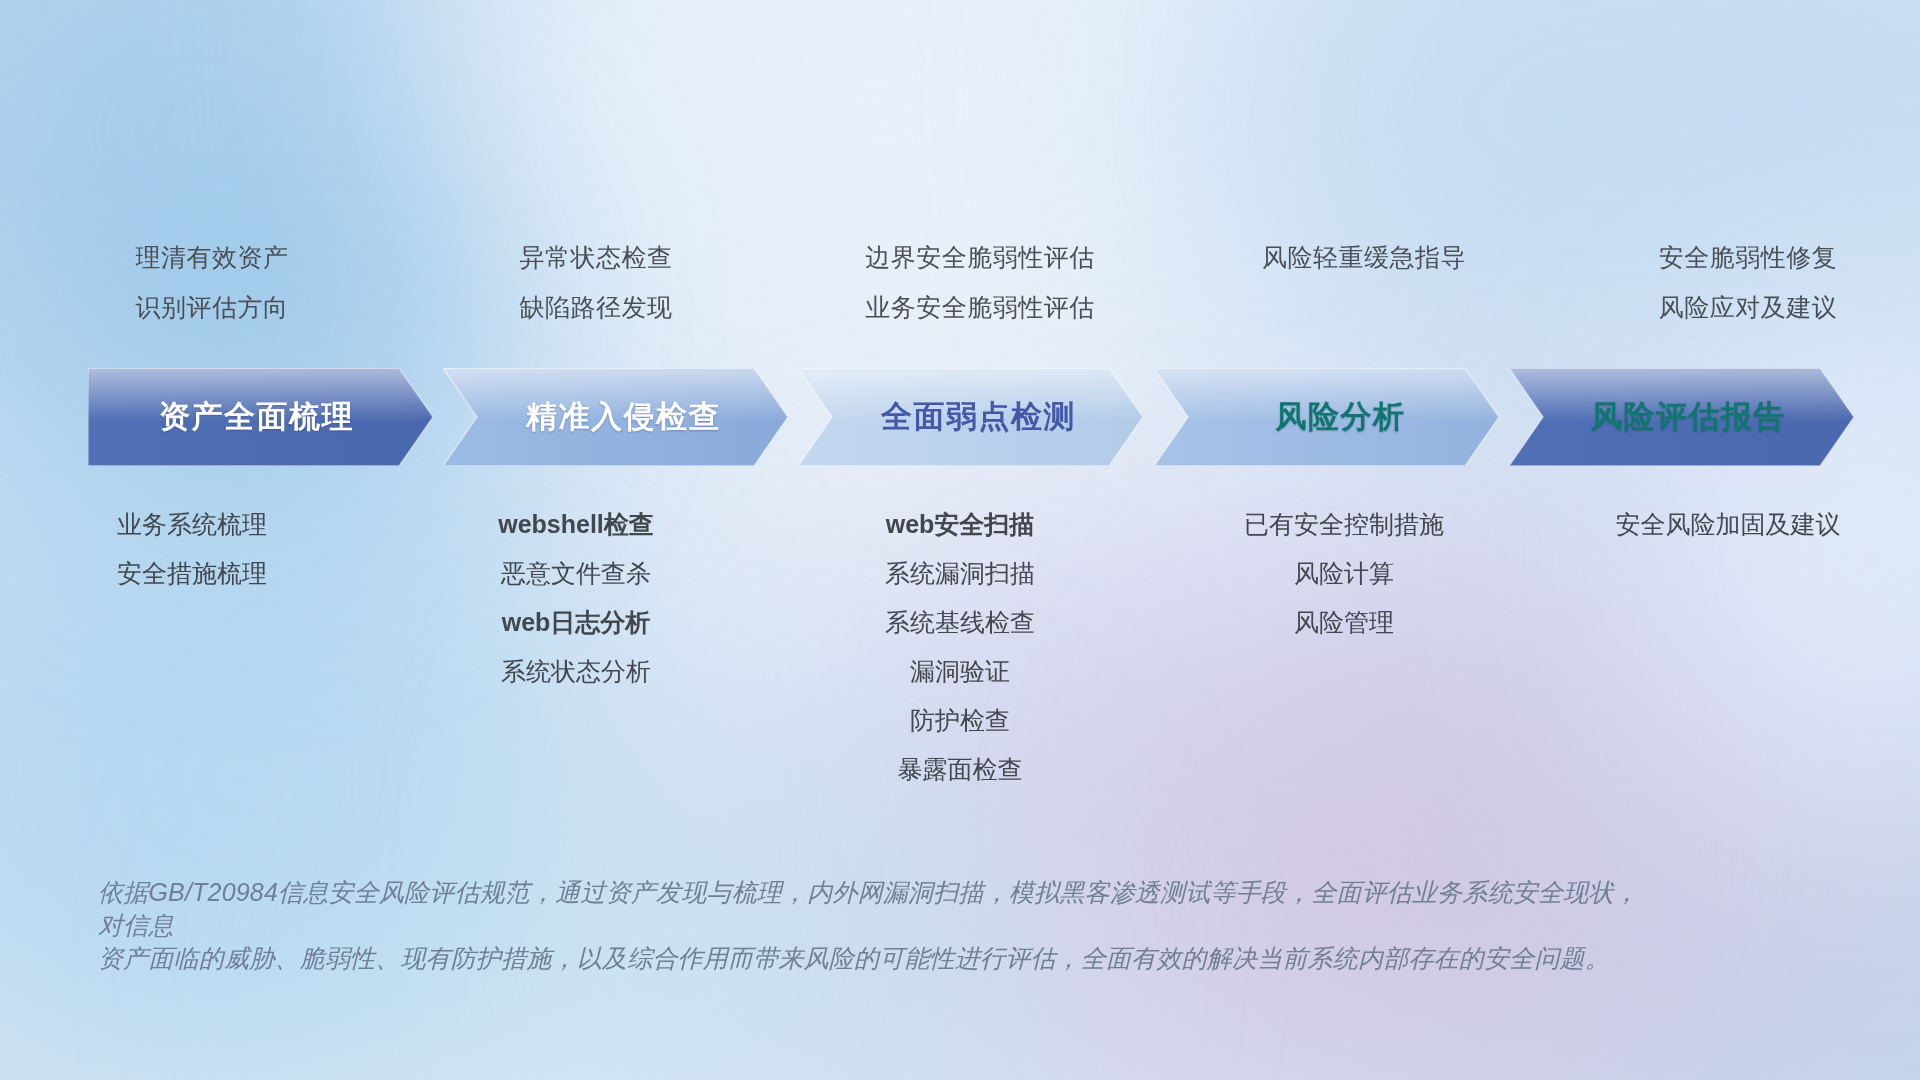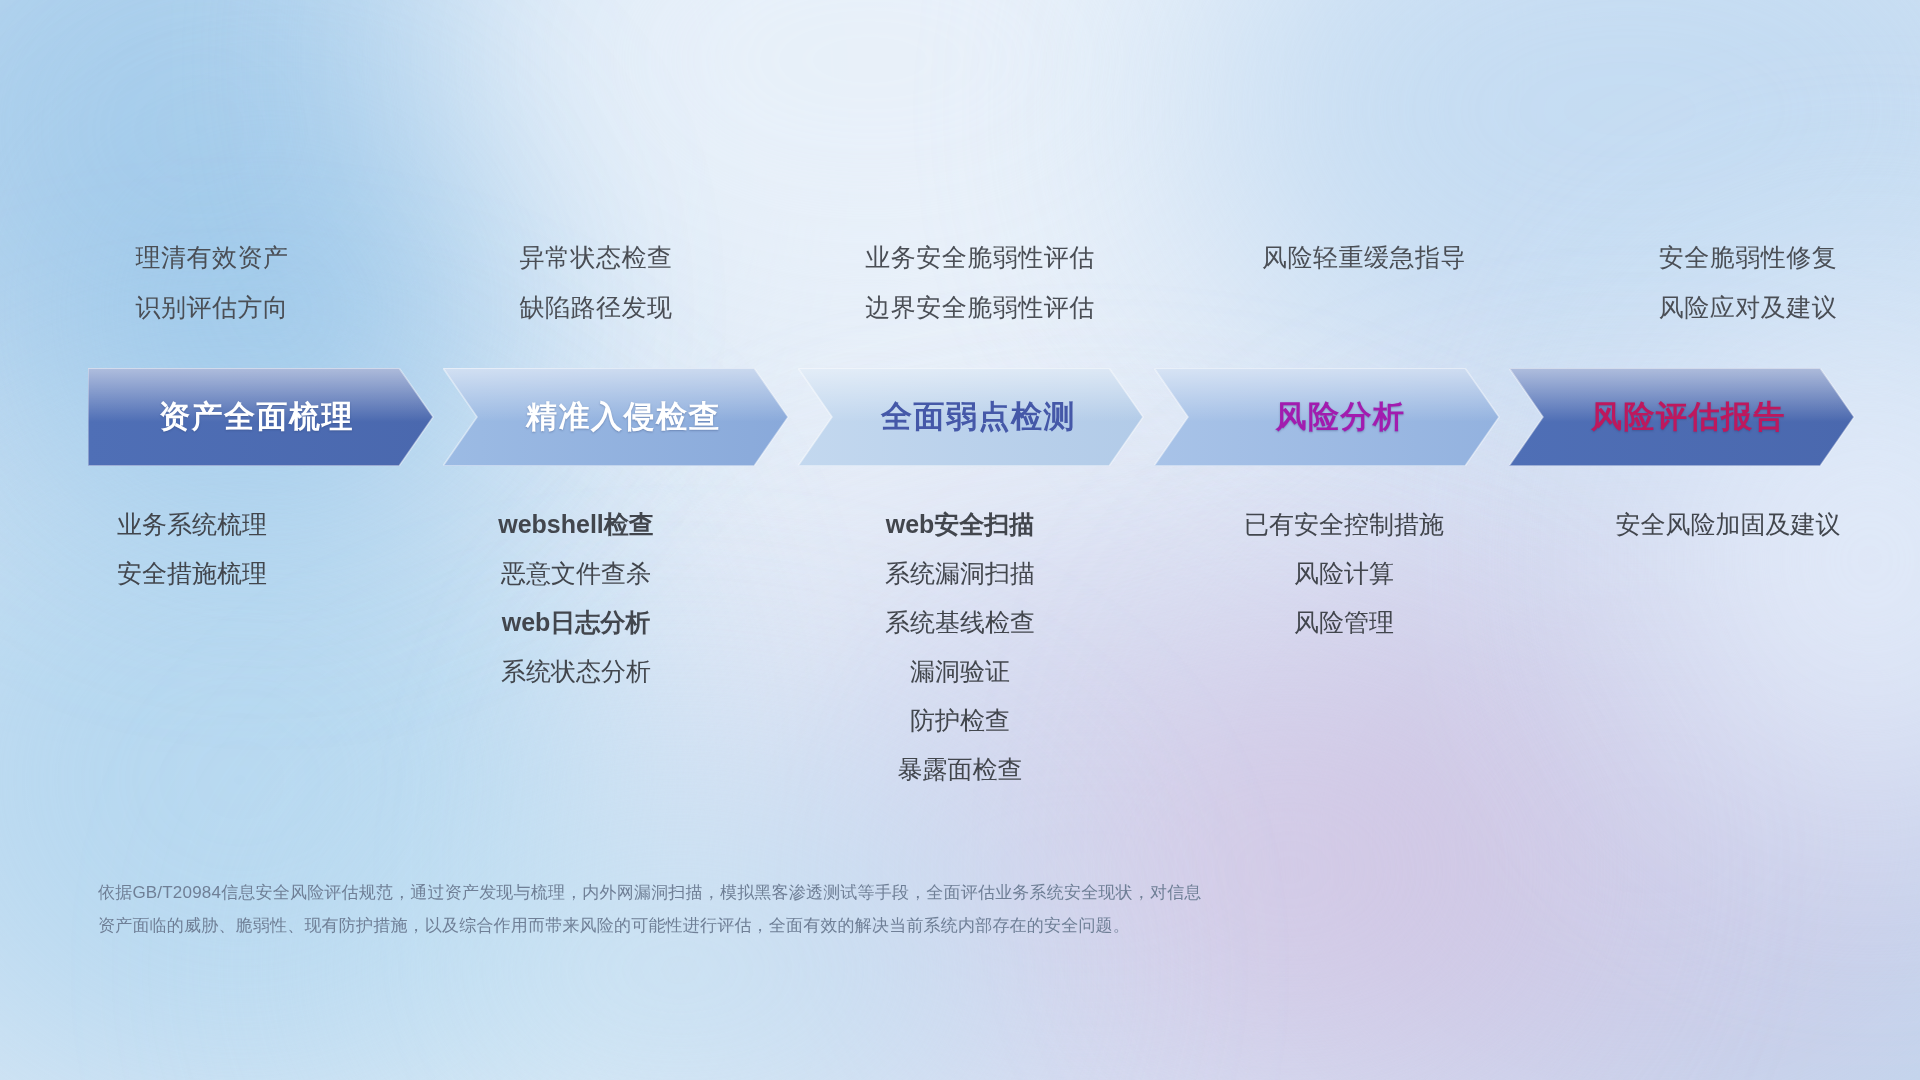--- a/index.html
+++ b/index.html
@@ -51,21 +51,21 @@
   .shape svg{display:block;width:100%;height:100%;}
 
   
   .botrow{position:absolute;left:0;top:500px;width:1920px;height:330px;display:flex;}
   .botcell{flex:1 1 0;display:flex;flex-direction:column;align-items:center;}
   .botline{font-size:25px;color:#42464d;line-height:49px;white-space:nowrap;}
   .botline.b{font-weight:bold;}
 
   
   #footer{position:absolute;left:98px;top:876px;width:1560px;}
-  .fline{font-size:17px;color:#6f7f96;line-height:33px;letter-spacing:.2px;}
+  .fline{font-size:25px;color:#6f7f96;line-height:33px;letter-spacing:.2px;font-style:italic;}
 </style>
 </head>
 <body>
 
 <div id="bg">
   <div id="bgbase"></div>
   <div class="blob" id="b1"></div>
   <div class="blob" id="b2"></div>
   <div class="blob" id="b3"></div>
   <div class="blob" id="b4"></div>
@@ -81,22 +81,22 @@
   <div class="toprow" id="toprow">
       <div class="topcell">
         <div class="topline">理清有效资产</div>
         <div class="topline">识别评估方向</div>
       </div>
       <div class="topcell">
         <div class="topline">异常状态检查</div>
         <div class="topline">缺陷路径发现</div>
       </div>
       <div class="topcell">
+        <div class="topline">边界安全脆弱性评估</div>
         <div class="topline">业务安全脆弱性评估</div>
-        <div class="topline">边界安全脆弱性评估</div>
       </div>
       <div class="topcell">
         <div class="topline">风险轻重缓急指导</div>
       </div>
       <div class="topcell">
         <div class="topline">安全脆弱性修复</div>
         <div class="topline">风险应对及建议</div>
       </div>
     </div>
   <div id="band">
@@ -171,41 +171,41 @@
               <linearGradient id="s3" x1="0" y1="0" x2="0" y2="1">
                 <stop offset="0%" stop-color="#ffffff" stop-opacity=".55"></stop>
                 <stop offset="55%" stop-color="#ffffff" stop-opacity="0"></stop>
               </linearGradient>
             </defs>
             <polygon points="0,0 311,0 345,39 311,78 0,78 34,39" fill="url(#g3)"></polygon>
             <polygon points="0,0 311,0 345,39 311,78 0,78 34,39" fill="url(#s3)"></polygon>
             <polygon points="0,0 311,0 345,39 311,78 0,78 34,39" fill="none" stroke="#ffffff" stroke-opacity=".45" stroke-width="1.5"></polygon>
           </svg>
         </div>
-        <div class="lbl" style="color: #a21caf; text-shadow: rgba(40, 60, 110, 0.35) 0px 1px 2px; margin-left: 18px; font-family: Liberation Serif, serif;">风险分析</div>
+        <div class="lbl" style="color: #0f766e; text-shadow: rgba(40, 60, 110, 0.35) 0px 1px 2px; margin-left: 18px; font-family: Liberation Serif, serif;">风险分析</div>
       </div>
       <div class="chev" style="left: 1421px; width: 355px;">
         <div class="shape">
           <svg viewBox="0 0 355 78" preserveAspectRatio="none">
             <defs>
               <linearGradient id="g4" x1="0" y1="0" x2="1" y2="0">
                 <stop offset="0%" stop-color="#4f6fb6"></stop>
                 <stop offset="100%" stop-color="#4a68ae"></stop>
               </linearGradient>
               <linearGradient id="s4" x1="0" y1="0" x2="0" y2="1">
                 <stop offset="0%" stop-color="#ffffff" stop-opacity=".55"></stop>
                 <stop offset="55%" stop-color="#ffffff" stop-opacity="0"></stop>
               </linearGradient>
             </defs>
             <polygon points="0,0 311,0 345,39 311,78 0,78 34,39" fill="url(#g4)"></polygon>
             <polygon points="0,0 311,0 345,39 311,78 0,78 34,39" fill="url(#s4)"></polygon>
             <polygon points="0,0 311,0 345,39 311,78 0,78 34,39" fill="none" stroke="#ffffff" stroke-opacity=".45" stroke-width="1.5"></polygon>
           </svg>
         </div>
-        <div class="lbl" style="color: #be185d; text-shadow: rgba(40, 60, 110, 0.35) 0px 1px 2px; margin-left: 4px;">风险评估报告</div>
+        <div class="lbl" style="color: #0f766e; text-shadow: rgba(40, 60, 110, 0.35) 0px 1px 2px; margin-left: 4px;">风险评估报告</div>
       </div>
     </div>
   <div class="botrow" id="botrow">
       <div class="botcell">
         <div class="botline">业务系统梳理</div>
         <div class="botline">安全措施梳理</div>
       </div>
       <div class="botcell">
         <div class="botline b">webshell检查</div>
         <div class="botline">恶意文件查杀</div>

